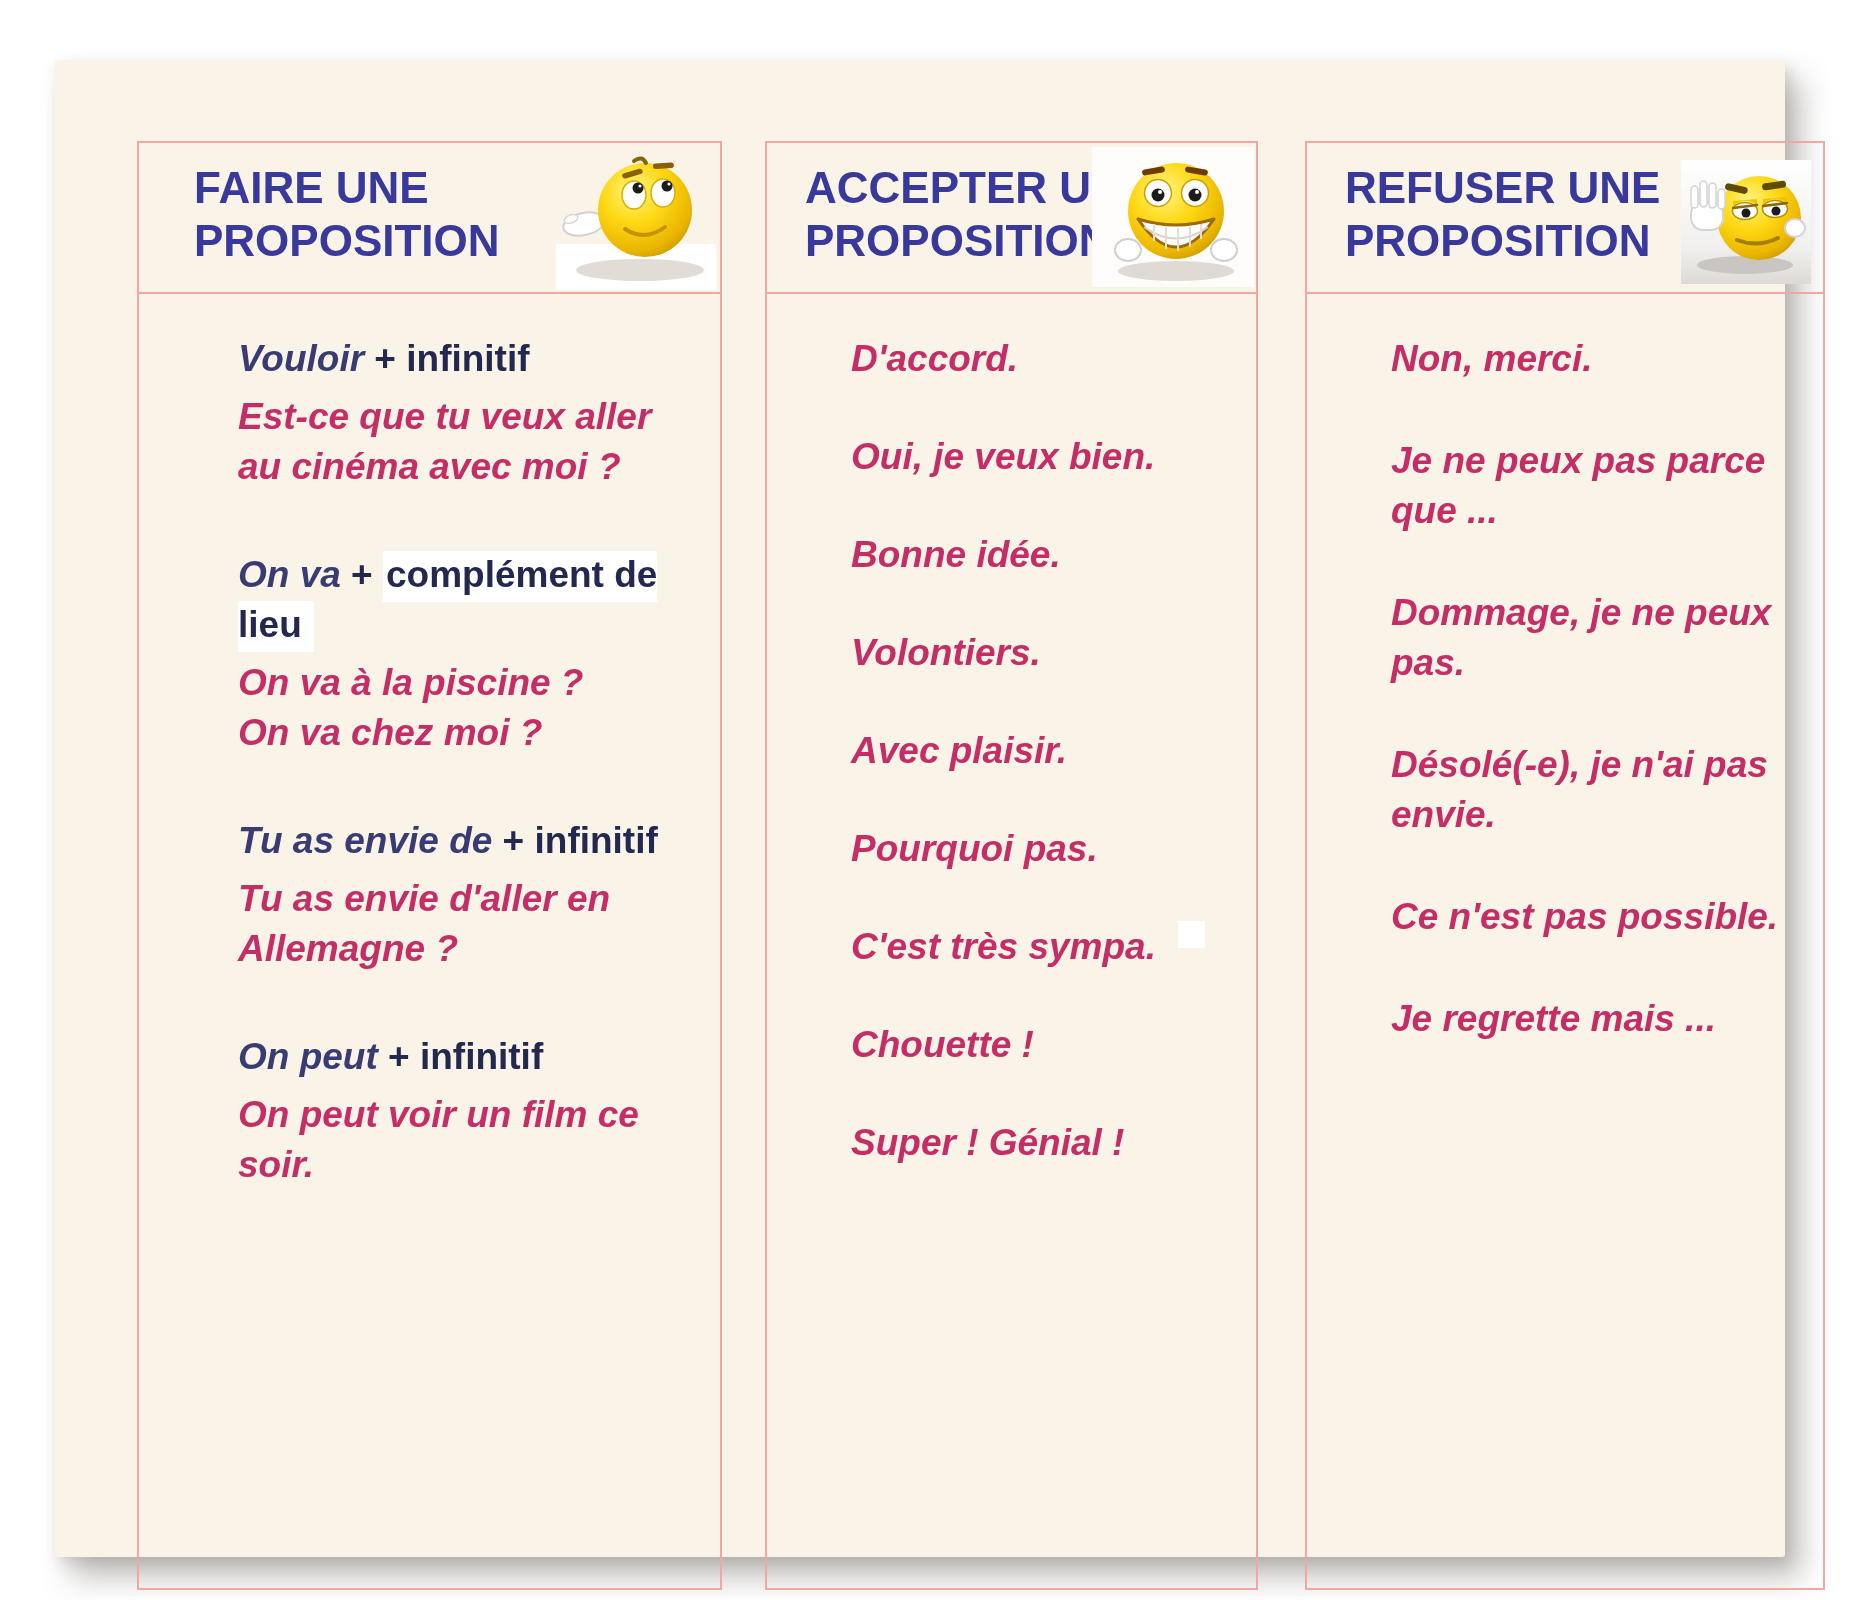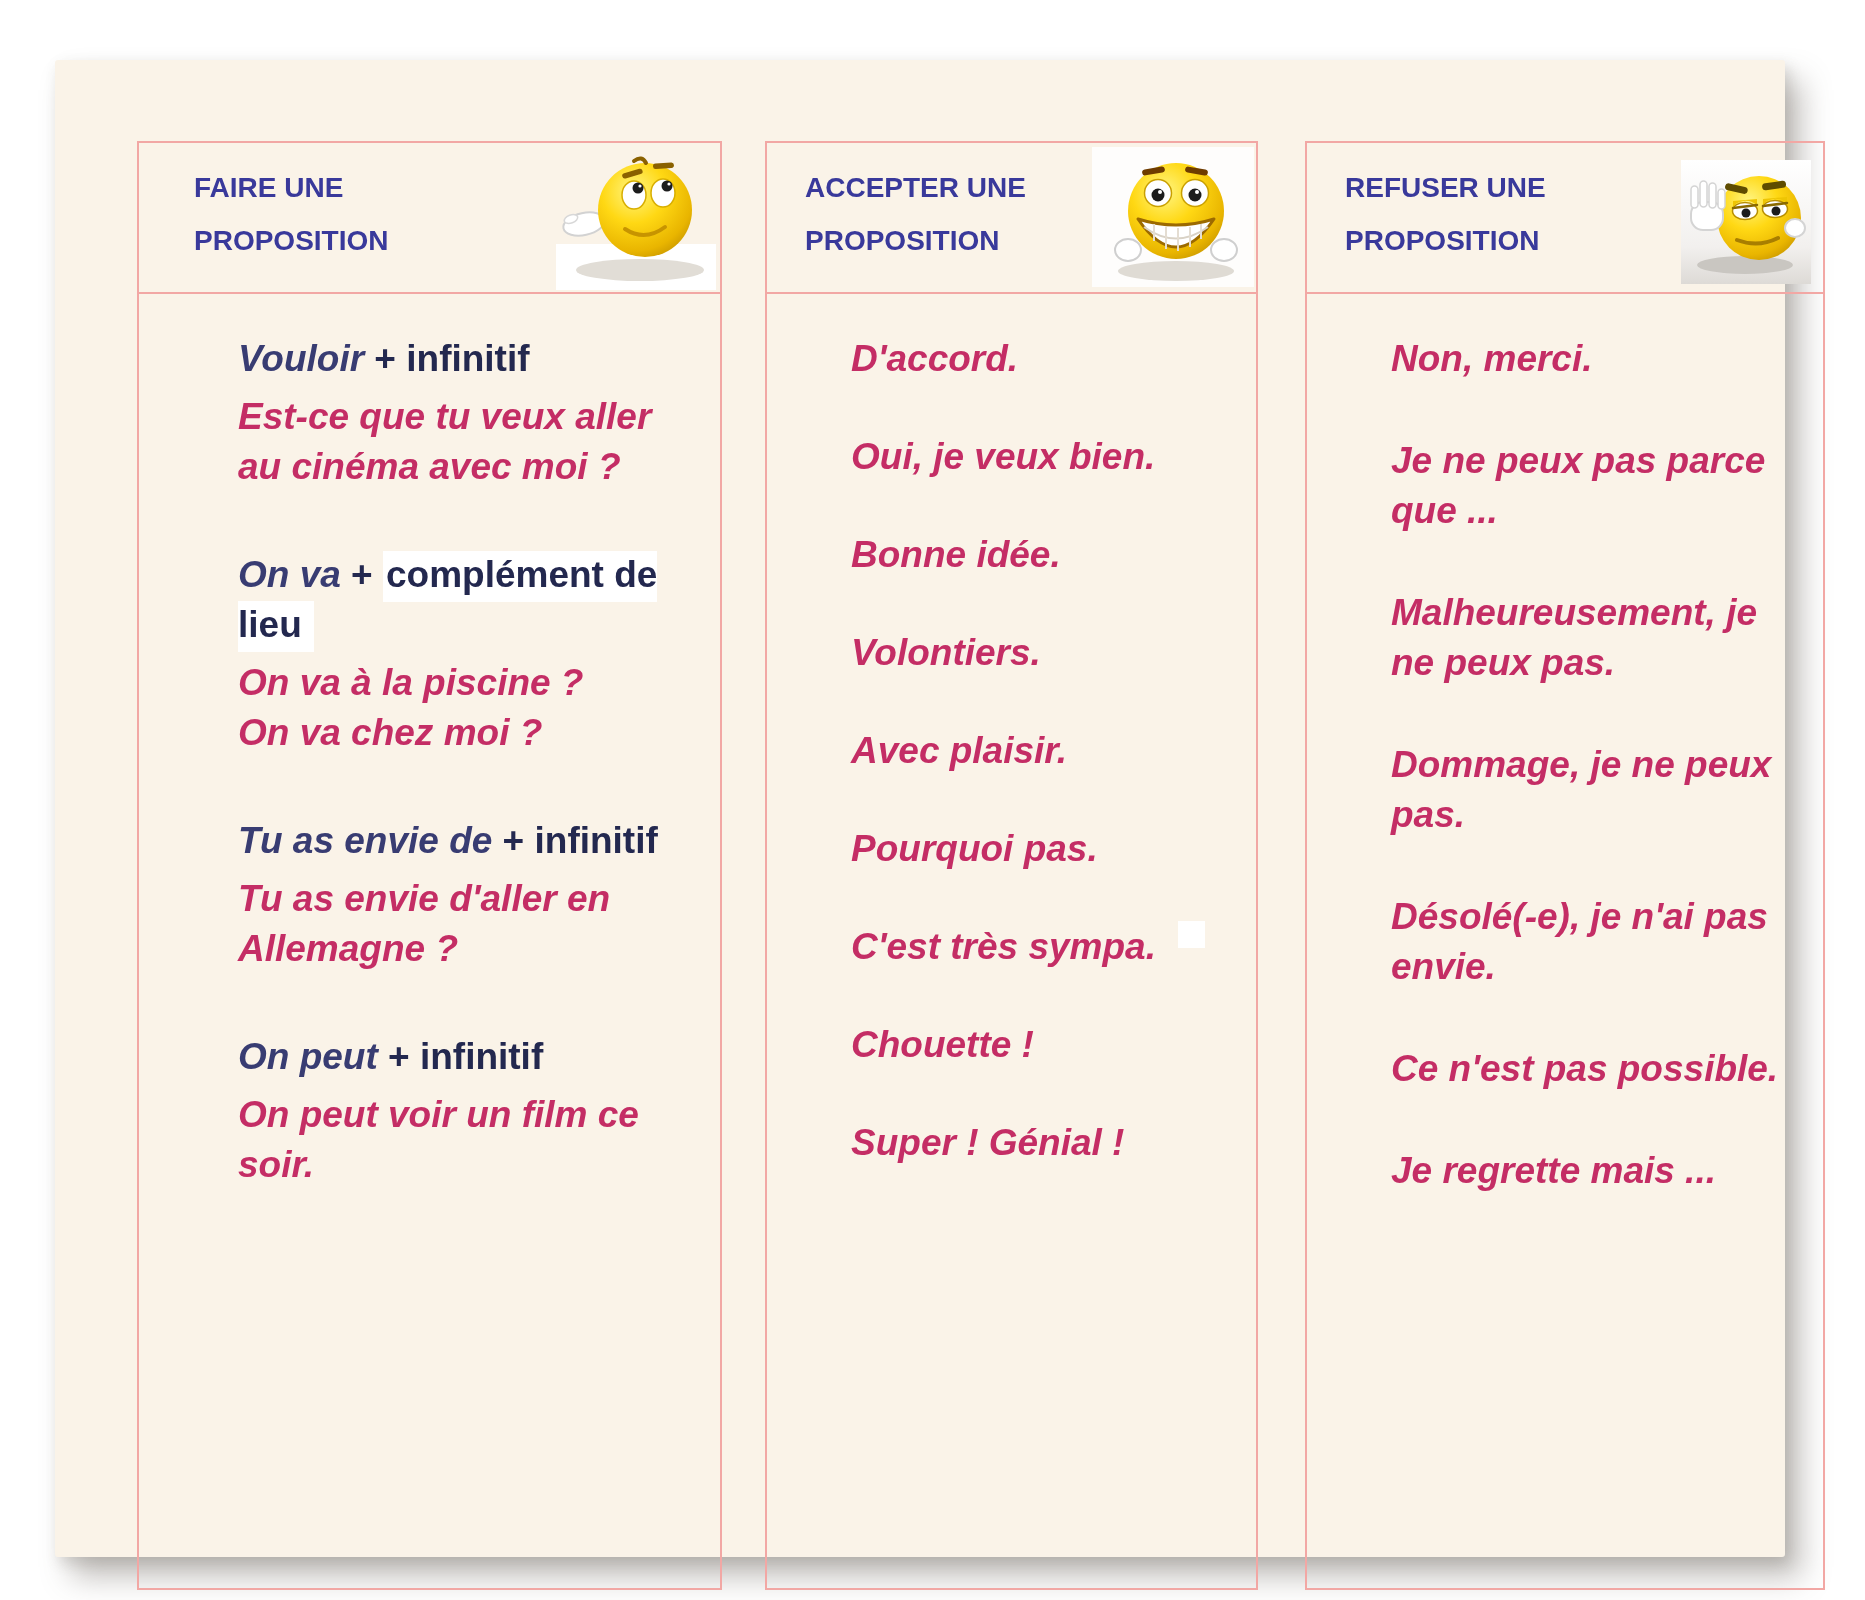--- a/index.html
+++ b/index.html
@@ -16,21 +16,21 @@
   .column{
     position:absolute;top:81px;height:1449px;
     border:2px solid #f2a7a4;box-sizing:border-box;
   }
   .col1{left:82px;width:585px;}
   .col2{left:710px;width:493px;}
   .col3{left:1250px;width:520px;}
   .header{position:relative;height:149px;border-bottom:2px solid #f2a7a4;}
   .title{
     position:absolute;left:55px;top:18px;margin:0;
-    font-size:28px;line-height:53px;font-weight:700;color:#39399b;
+    font-size:44px;line-height:53px;font-weight:700;color:#39399b;
   }
   .col2 .title,.col3 .title{left:38px;}
   .emoji{position:absolute;}
   .col1 .emoji{right:4px;top:9px;width:178px;height:138px;}
   .col2 .emoji{right:2px;top:4px;width:162px;height:140px;}
   .col3 .emoji{right:12px;top:17px;width:130px;height:124px;}
   .body{
     position:absolute;left:0;right:0;top:151px;bottom:0;
     padding:40px 26px 0 55px;box-sizing:border-box;position:absolute;margin-left:44px;
   }
@@ -221,24 +221,20 @@
     </div>
     <div class="body">
         <div class="block">
           <div class="ex-line">Non, merci.</div>
         </div>
         <div class="block">
           <div class="ex-line">Je ne peux pas parce</div>
           <div class="ex-line">que ...</div>
         </div>
         <div class="block">
-          <div class="ex-line">Malheureusement, je</div>
-          <div class="ex-line">ne peux pas.</div>
-        </div>
-        <div class="block">
           <div class="ex-line">Dommage, je ne peux</div>
           <div class="ex-line">pas.</div>
         </div>
         <div class="block">
           <div class="ex-line">Désolé(-e), je n'ai pas</div>
           <div class="ex-line">envie.</div>
         </div>
         <div class="block">
           <div class="ex-line">Ce n'est pas possible.</div>
         </div>

